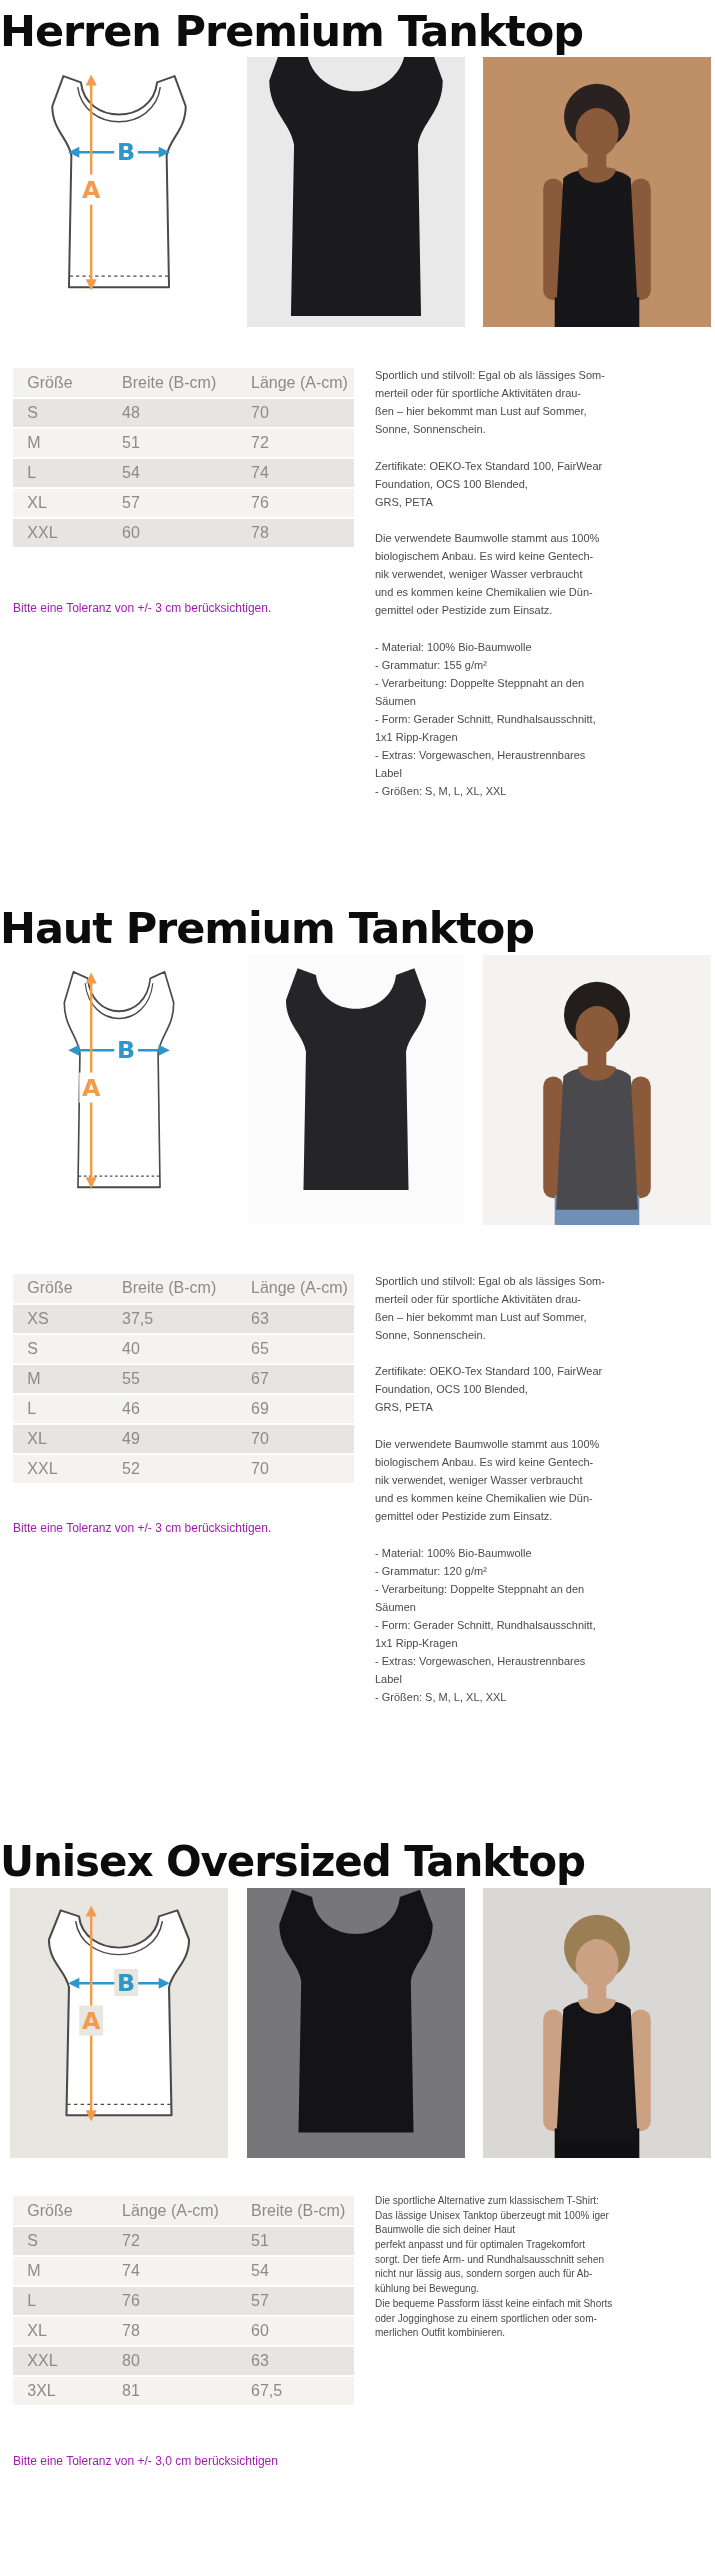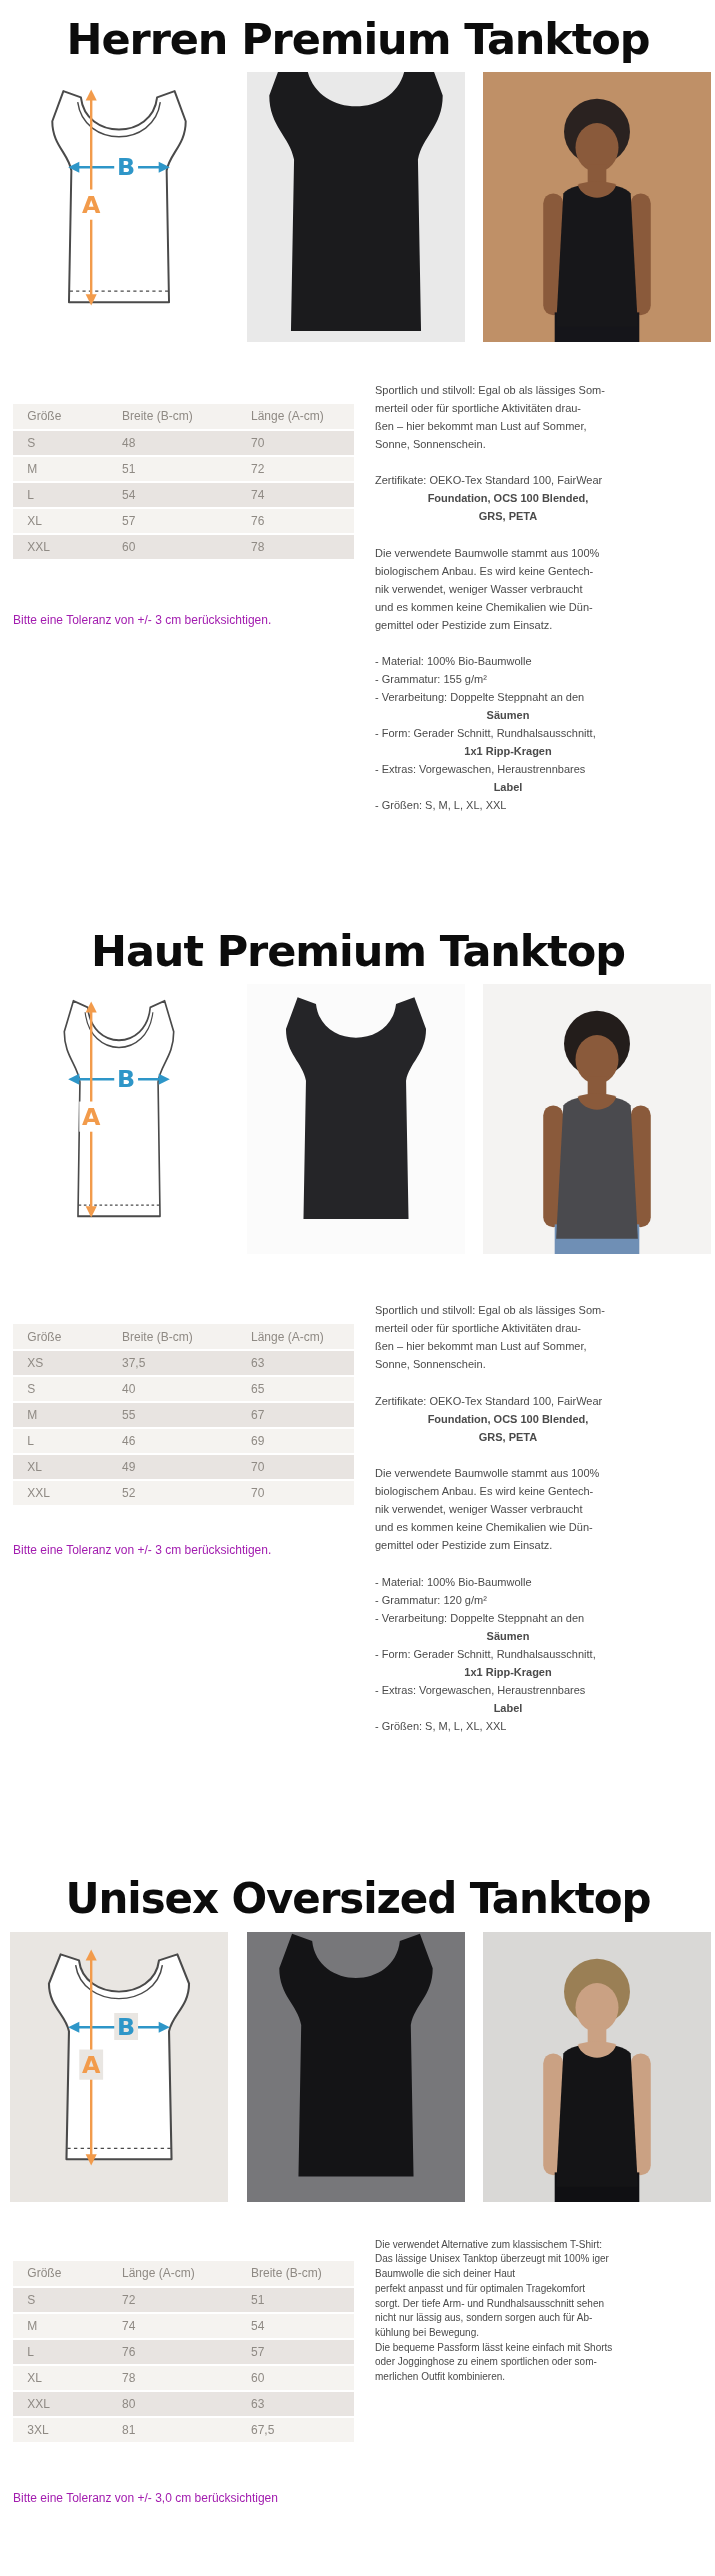--- a/index.html
+++ b/index.html
@@ -6,23 +6,23 @@
   body{font-family:"Liberation Sans",sans-serif;}
   .page{width:716px;height:2576px;overflow:hidden;background:#fff;position:relative;}
 
   .product-section{width:716px;}
   .section-title{
     font-family:"DejaVu Sans",sans-serif;
     font-weight:bold;
     font-size:43px;
     line-height:50px;
     letter-spacing:-1.1px;
-    text-align:center;
+    text-align:left;
     color:#0c0c0c;
-    margin:8px;
+    margin:0;
   }
   .sec-0 .section-title{padding-top:5.7px;}
   .sec-1 .section-title{padding-top:21.5px;}
   .sec-2 .section-title{padding-top:24px;font-size:42px;}
 
   .images-row{display:flex;padding-left:10px;gap:18.6px;height:270px;margin-top:1.4px;}
   .tile{height:270px;overflow:hidden;position:relative;flex:none;}
   .diagram-tile{width:218px;}
   .product-tile{width:218px;}
   .model-tile{width:228px;}
@@ -32,42 +32,42 @@
   .sec-0 .lower{margin-top:39px;}
   .sec-1 .lower{margin-top:47px;}
   .sec-2 .lower{margin-top:36px;}
 
   .left-col{width:358px;flex:none;}
   .right-col{width:266px;margin-left:17px;flex:none;color:#4a4a4a;}
 
   .size-table{
     border-collapse:separate;border-spacing:0 2.1px;
     margin-left:13px;width:341px;table-layout:fixed;
-    font-size:12px;color:#8f8a84;margin-top:21px;
+    font-size:16px;color:#8f8a84;
   }
   .size-table col.c1{width:109px;}
   .size-table col.c2{width:129px;}
   .size-table col.c3{width:103px;}
   .size-table th{
     background:#f4f2ef;font-weight:normal;text-align:left;
     padding:5.7px 0;color:#8f8a84;
   }
   .size-table td{padding:5px 0;}
   .size-table th:first-child,.size-table td:first-child{padding-left:14.3px;}
   .size-table tbody tr:nth-child(odd) td{background:#e8e4e1;}
   .size-table tbody tr:nth-child(even) td{background:#f5f3f0;}
 
   .tolerance{font-size:12px;color:#a21caf;margin:0 0 0 13px;}
   .sec-0 .tolerance{margin-top:52px;}
   .sec-1 .tolerance{margin-top:36px;}
   .sec-2 .tolerance{margin-top:47px;}
 
   .desc-line{font-size:11px;line-height:18px;white-space:nowrap;}
   .sec-2 .desc-line{font-size:10px;line-height:14.7px;}
-  .desc-line.center{text-align:center;white-space:normal;font-weight:bold;}
+  .desc-line.center{text-align:left;white-space:normal;}
   .desc-gap{height:18.6px;}
 
   .sec-0{padding-bottom:82px;}
   .sec-1{padding-bottom:107px;}
   .sec-2{padding-bottom:143px;}
 
   .a-fill{fill:var(--acol);}
   .a-stroke{stroke:var(--acol);}
   .b-fill{fill:var(--bcol);}
   .b-stroke{stroke:var(--bcol);}
@@ -435,21 +435,21 @@
                 <tr>
                   <td>3XL</td>
                   <td>81</td>
                   <td>67,5</td>
                 </tr>
               </tbody>
         </table>
         <p class="tolerance">Bitte eine Toleranz von +/- 3,0 cm berücksichtigen</p>
       </div>
       <div class="right-col">
-            <div class="desc-line">Die verwendet Alternative zum klassischem T-Shirt:</div>
+            <div class="desc-line">Die sportliche Alternative zum klassischem T-Shirt:</div>
             <div class="desc-line">Das lässige Unisex Tanktop überzeugt mit 100% iger</div>
             <div class="desc-line">Baumwolle die sich deiner Haut</div>
             <div class="desc-line">perfekt anpasst und für optimalen Tragekomfort</div>
             <div class="desc-line">sorgt. Der tiefe Arm- und Rundhalsausschnitt sehen</div>
             <div class="desc-line">nicht nur lässig aus, sondern sorgen auch für Ab-</div>
             <div class="desc-line">kühlung bei Bewegung.</div>
             <div class="desc-line">Die bequeme Passform lässt keine einfach mit Shorts</div>
             <div class="desc-line">oder Jogginghose zu einem sportlichen oder som-</div>
             <div class="desc-line">merlichen Outfit kombinieren.</div>
           </div>

